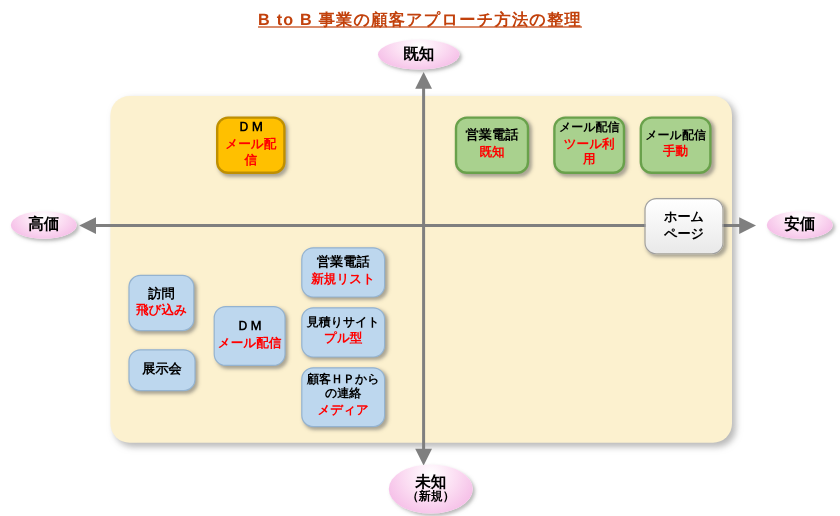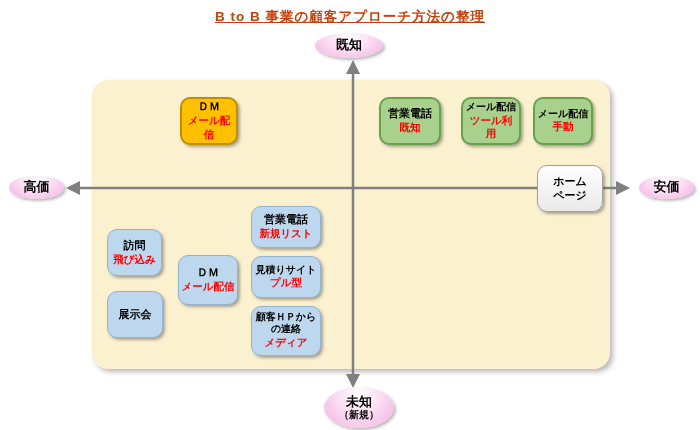--- a/index.html
+++ b/index.html
@@ -106,21 +106,21 @@
   <div class="box box-white" style="left:537px;top:165px;width:66px;height:47px;">
     <span class="main">ホーム
 ページ</span>
   </div>
 
   <div class="box box-blue" style="left:107px;top:229px;width:55px;height:47px;">
     <span class="main">訪問</span>
     <span class="sub">飛び込み</span>
   </div>
 
-  <div class="box box-blue" style="left:107px;top:291px;width:56px;height:47px;">
+  <div class="box box-blue" style="left:107px;top:291px;width:56px;height:35px;">
     <span class="main">展示会</span>
   </div>
 
   <div class="box box-blue" style="left:178px;top:255px;width:60px;height:50px;">
     <span class="main">ＤＭ</span>
     <span class="sub">メール配信</span>
   </div>
 
   <div class="box box-blue" style="left:251px;top:206px;width:70px;height:42px;">
     <span class="main">営業電話</span>

